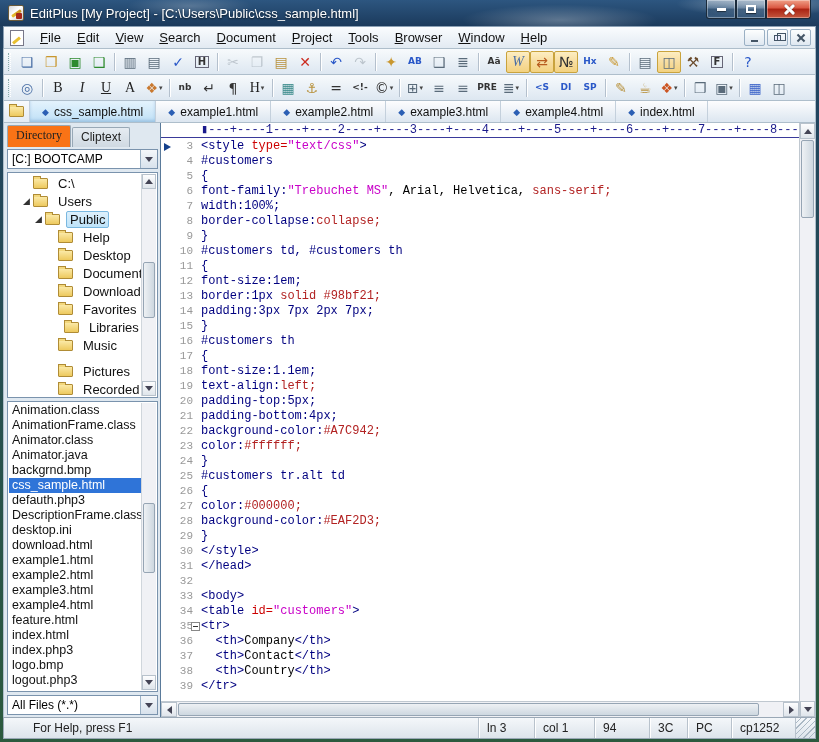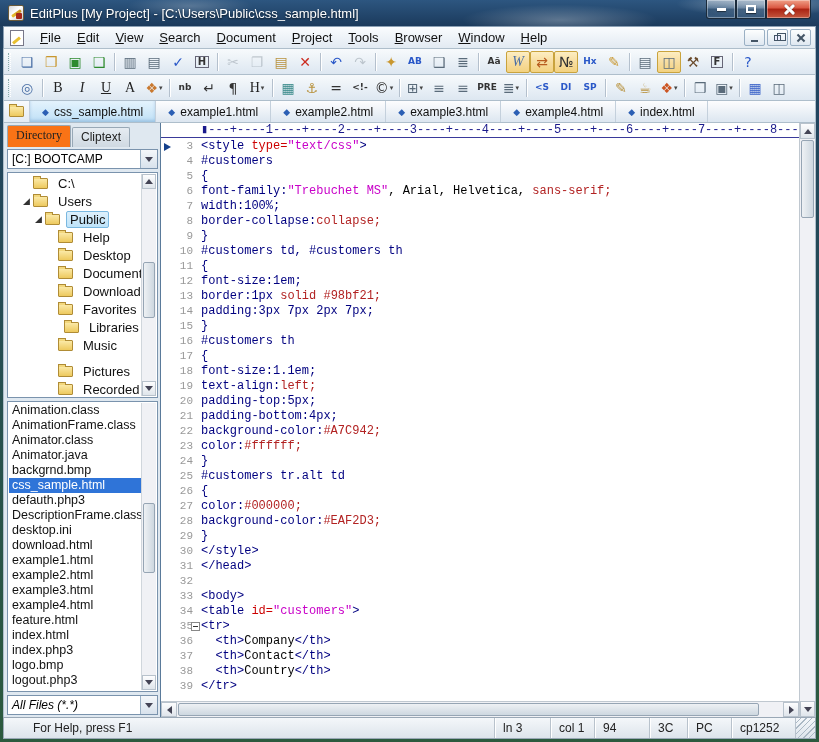--- a/index.html
+++ b/index.html
@@ -110,21 +110,21 @@
   .tree-items { position:absolute; inset:1px 16px 1px 1px; overflow:hidden; }
   .tree-row { height:18px; display:flex; align-items:center; white-space:nowrap; }
   .tree-arrow { width:13px; font-size:9px; color:#333; text-align:center; flex:none; font-family:"DejaVu Sans",sans-serif; }
   .tree-label { margin-left:6px; font-size:13px; color:#111; padding:1px 4px; border-radius:2px; }
   .tree-row.selected .tree-label { background:linear-gradient(180deg,#ddf0fc,#bee3f9); border:1px solid #7ab8e0; padding:0 3px; }
 
   .file-box { flex:1; background:#fff; border:1px solid #7a93ad; position:relative; overflow:hidden; margin-bottom:3px; }
   .file-items { position:absolute; inset:1px 16px 1px 1px; overflow:hidden; }
   .file-item { height:15px; line-height:15px; font-size:12.5px; color:#111; padding:0 3px; white-space:nowrap; }
   .file-item.selected { background:#2f74d8; color:#fff; }
-  .filter-row { height:20px; flex:none; margin-bottom:2px;font-style:italic; }
+  .filter-row { height:20px; flex:none; margin-bottom:2px; }
 
   
   .vscroll { position:absolute; top:1px; right:1px; bottom:1px; width:15px; background:#f0f1f5; border-left:1px solid #d0d6dc; }
   .sb-btn { width:100%; height:15px; background:linear-gradient(180deg,#fdfdfe,#dfe5eb); border:1px solid #b8c2cc;
     display:flex; align-items:center; justify-content:center; }
   .sb-btn.bottom { position:absolute; bottom:0; }
   .sb-thumb { position:absolute; left:1px; right:1px; background:linear-gradient(90deg,#eef1f4,#cdd7e0); border:1px solid #96a5b4; border-radius:2px; }
 
   
   .editor { flex:1; position:relative; background:#fff; border-left:1px solid #5a7a9a; min-width:0; display:flex; flex-direction:column; }
@@ -618,21 +618,21 @@
             <span class="arr-down"></span>
           </div>
       </div>
     </div>
   </div>
 
   <div class="statusbar">
     <div class="status-help">For Help, press F1</div>
     <div id="status-cells" style="display:flex;">
         <div class="status-cell" style="width: 56px;">ln 3</div>
-        <div class="status-cell" style="width: 44px;">col 1</div>
+        <div class="status-cell" style="width: 60px;">col 1</div>
         <div class="status-cell" style="width: 55px;">94</div>
         <div class="status-cell" style="width: 38px;">3C</div>
         <div class="status-cell" style="width: 44px;">PC</div>
         <div class="status-cell" style="width: 64px;">cp1252</div>
       </div>
     <div class="status-grip"></div>
   </div>
 
 </div>
 

